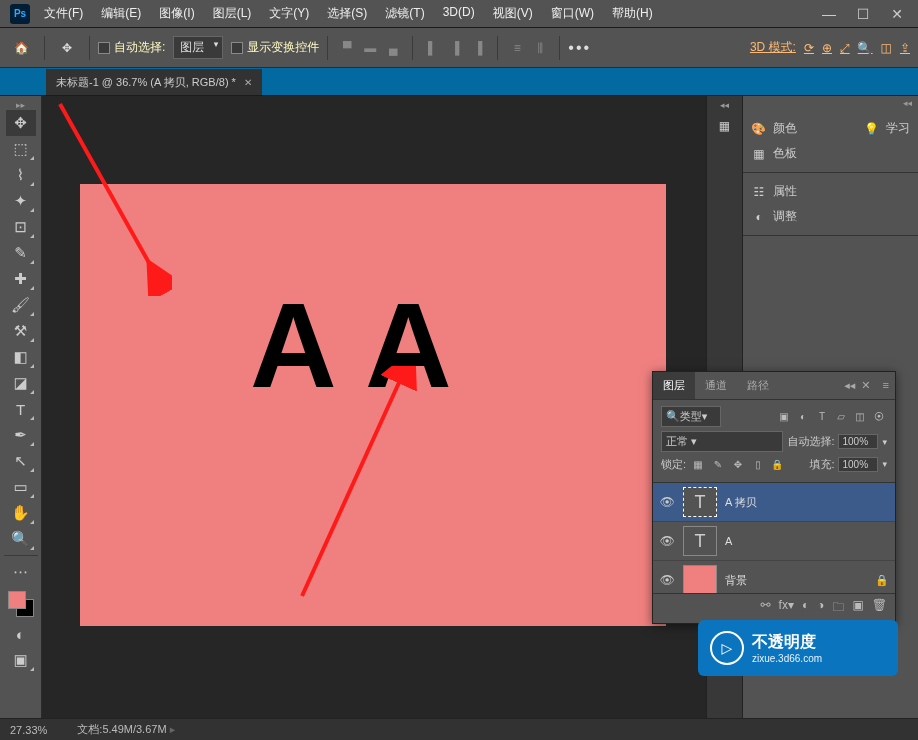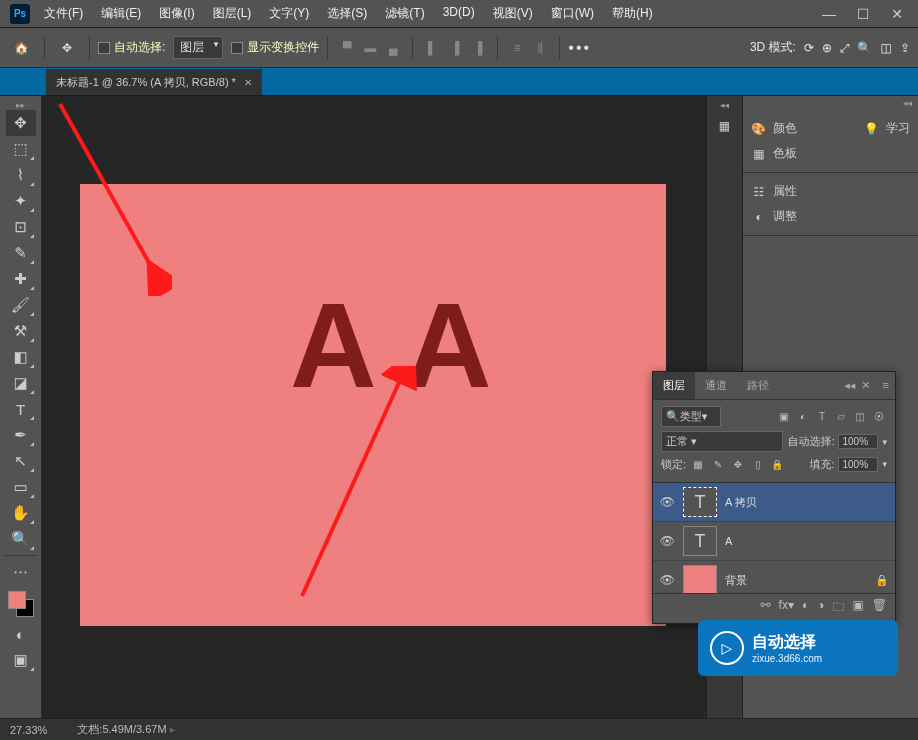--- a/index.html
+++ b/index.html
@@ -17,21 +17,21 @@
 .options-bar { height: 40px; background: #535353; display: flex; align-items: center; padding: 0 8px; gap: 8px; border-bottom: 1px solid #2a2a2a; }
 .opt-btn { width: 28px; height: 28px; display: flex; align-items: center; justify-content: center; color: #ddd; border-radius: 2px; }
 .opt-divider { width: 1px; height: 24px; background: #3a3a3a; }
 .checkbox-label { display: flex; align-items: center; gap: 4px; color: #fef9c3; }
 .checkbox-box { width: 12px; height: 12px; border: 1px solid #888; background: #3a3a3a; }
 .dropdown { background: #3a3a3a; border: 1px solid #666; padding: 2px 18px 2px 6px; color: #ddd; position: relative; }
 .dropdown::after { content: "▾"; position: absolute; right: 4px; font-size: 9px; }
 .align-group { display: flex; gap: 1px; }
 .align-btn { width: 22px; height: 22px; background: #535353; display: flex; align-items: center; justify-content: center; color: #888; }
 .more-icon { color: #ddd; font-size: 16px; letter-spacing: 2px; }
-.right-opts { margin-left: auto; display: flex; gap: 8px; align-items: center; color: #e5e5e5; }
+.right-opts { margin-left: auto; display: flex; gap: 8px; align-items: center; color: #fdba74; text-decoration: underline; }
 
 
 .tab-bar { height: 28px; background: #0369a1; display: flex; align-items: flex-end; padding-left: 46px; border-bottom: 1px solid #1a1a1a; }
 .doc-tab { background: #323232; padding: 5px 10px; color: #ccc; display: flex; align-items: center; gap: 8px; border-top:1px solid #323232; font-size: 11px;}
 .tab-close { color: #aaa; font-size: 10px; }
 
 
 .main-area { display: flex; height: calc(100% - 28px - 40px - 28px - 22px); position: relative; }
 
 
@@ -42,21 +42,21 @@
 .tool-corner::after { content:""; position:absolute; right:2px; bottom:2px; border:2px solid transparent; border-right-color:#bbb; border-bottom-color:#bbb; width:0; height:0;}
 .color-swatches { margin-top: 6px; position: relative; width:30px; height:30px;}
 .fg-color { position: absolute; width: 18px; height: 18px; background: #f08080; border: 1px solid #888; left:2px; top:0;}
 .bg-color { position: absolute; width: 18px; height: 18px; background: #000; border: 1px solid #888; left:10px; top:8px;}
 .tb-divider { width:34px; height:1px; background:#3a3a3a; margin:3px 0;}
 
 
 .canvas-area { flex: 1; background: #262626; position: relative; display: flex; align-items: center; justify-content: center; }
 .canvas-wrap { position: absolute; left: 38px; top: 88px; }
 .canvas { width: 586px; height: 442px; background: #f08080; position: relative; }
-.canvas-text { position: absolute; left: 170px; top: 92px; font-size: 120px; font-weight: 600; color: #7f1d1d; font-family: Arial, sans-serif; letter-spacing: 2px; margin-left: 40px; }
+.canvas-text { position: absolute; left: 170px; top: 92px; font-size: 120px; font-weight: 600; color: #000000; font-family: Arial, sans-serif; letter-spacing: 2px; }
 
 
 .arrow { position: absolute; }
 .arrow svg { display: block; }
 
 
 .right-dock { position: absolute; right: 0; top: 0; bottom: 0; width: 212px; display: flex; }
 .dock-strip { width: 36px; background: #383838; border-left:1px solid #222; padding-top:4px;}
 .dock-tab { width: 24px; height: 24px; margin: 2px auto; display:flex; align-items:center; justify-content:center; color:#ccc;}
 .right-panels { width: 176px; background: #535353; border-left:1px solid #222; }
@@ -397,21 +397,21 @@
       <div class="lf-icon">◑</div>
       <div class="lf-icon">🗀</div>
       <div class="lf-icon">▣</div>
       <div class="lf-icon">🗑</div>
     </div>
   </div>
 
   <div class="watermark">
     <div class="wm-logo">▷</div>
     <div class="wm-text">
-      <div class="line1">自动选择</div>
+      <div class="line1">不透明度</div>
       <div class="line2">zixue.3d66.com</div>
     </div>
   </div>
 
 </div>
 
 <div class="status-bar">
   <span>27.33%</span>
   <span><span>文档:</span><span>5.49M/3.67M</span> <span class="status-sep">▸</span></span>
 </div>

